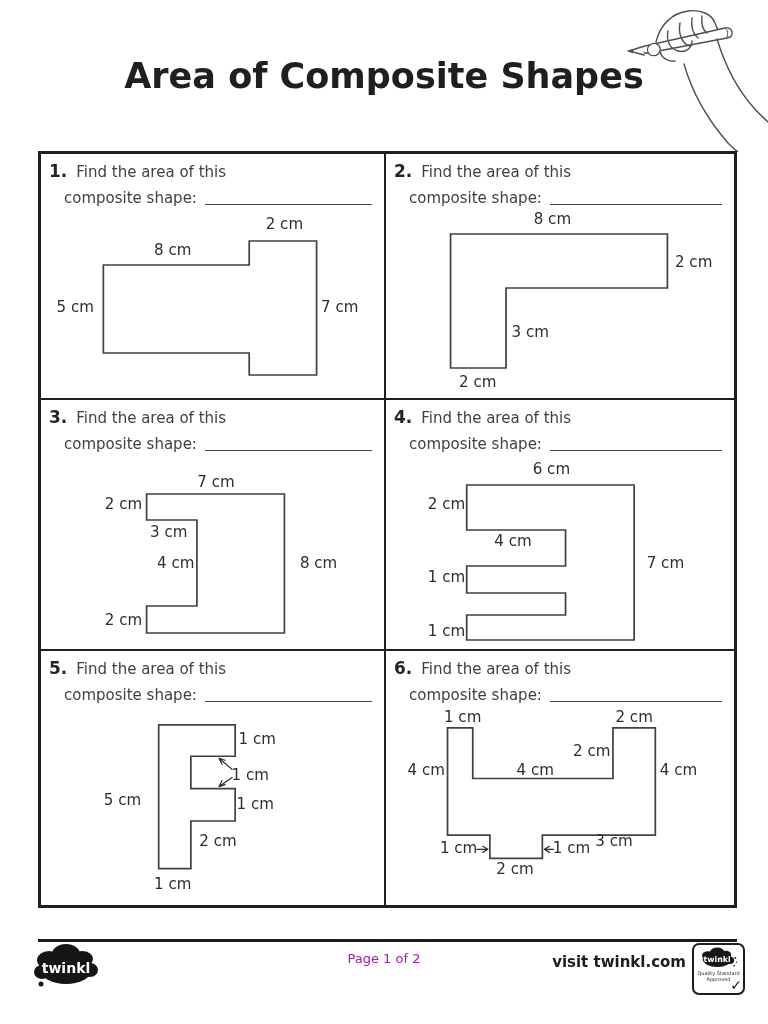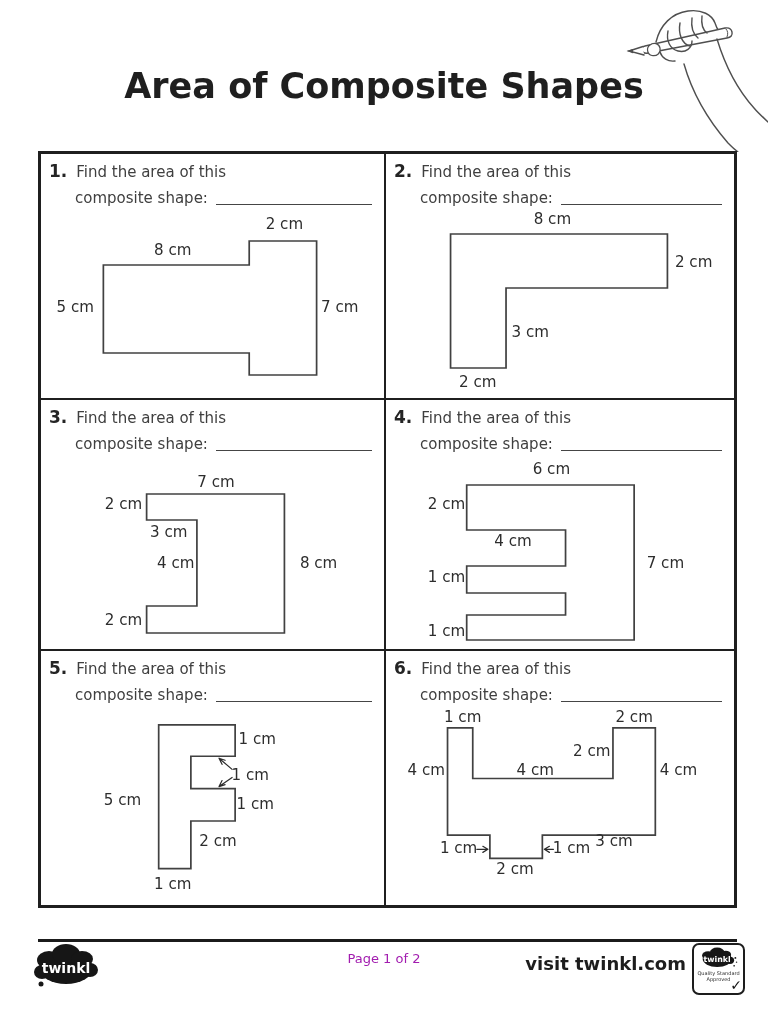--- a/index.html
+++ b/index.html
@@ -1,50 +1,50 @@
 <!DOCTYPE html>
 <html><head>
 <meta charset="utf-8">
 <style>
   html,body{margin:0;padding:0;background:#ffffff;}
   body{
     width:768px;height:1024px;position:relative;overflow:hidden;
     font-family:"DejaVu Sans",sans-serif;color:#3f3f3f;
   }
   .page-title{
-    position:absolute;left:0;right:0;top:66px;text-align:center;
+    position:absolute;left:0;right:0;top:56px;text-align:center;
     font-size:35px;font-weight:bold;color:#1f1f1f;letter-spacing:0px;margin:0;
   }
   .hand-illus{position:absolute;top:0;right:0;width:148px;height:152px;}
 
   .worksheet-grid{
     position:absolute;left:38px;top:151px;width:699px;height:757px;
     display:grid;grid-template-columns:345px 1fr;grid-template-rows:246px 251px 1fr;
     border:3px solid #1f1f1f;background:#fff;box-sizing:border-box;
   }
   .cell{position:relative;border-right:2px solid #1f1f1f;border-bottom:2px solid #1f1f1f;overflow:hidden;}
   .cell:nth-child(2n){border-right:none;}
   .cell:nth-child(5),.cell:nth-child(6){border-bottom:none;}
 
   .prompt{position:absolute;left:8px;top:5px;right:10px;font-size:15px;color:#3f3f3f;z-index:2;}
   .prompt-row1{display:flex;align-items:baseline;line-height:25px;}
   .qnum{font-weight:bold;font-size:17px;color:#242424;margin-right:9px;min-width:16px;}
-  .prompt-row2{display:flex;align-items:baseline;line-height:26px;margin-left:26px;}
+  .prompt-row2{display:flex;align-items:baseline;line-height:26px;margin-left:15px;}
   .answer-line{flex:1;border-bottom:1.5px solid #454545;align-self:flex-end;margin:0 2px 6px 8px;height:1px;}
 
   svg.shape{position:absolute;inset:0;width:100%;height:100%;z-index:1;}
   .shape-outline{fill:none;stroke:#414141;stroke-width:1.7;stroke-linejoin:miter;}
   .shape-arrow{fill:none;stroke:#2b2b2b;stroke-width:1.2;stroke-linecap:round;stroke-linejoin:round;}
   text.dim-label{font-family:"DejaVu Sans",sans-serif;font-size:15px;fill:#2d2d2d;text-anchor:middle;}
 
   .footer-divider{position:absolute;left:38px;top:939px;width:699px;height:3px;background:#1b1b1b;}
   .footer-logo{position:absolute;left:33px;top:941px;width:66px;height:50px;}
   .logo-text{font-family:"DejaVu Sans",sans-serif;font-weight:bold;font-size:14px;fill:#ffffff;text-anchor:middle;}
   .page-number{position:absolute;left:0;right:0;top:951px;text-align:center;font-size:13px;color:#a21caf;}
-  .visit-label{position:absolute;right:82px;top:953px;font-size:18px;font-weight:bold;color:#1d1d1d;}
+  .visit-label{position:absolute;right:82px;top:953px;font-size:15px;font-weight:bold;color:#1d1d1d;}
 
   .quality-badge{
     position:absolute;right:23px;top:943px;width:53px;height:52px;box-sizing:border-box;
     border:2px solid #1d1d1d;border-radius:7px;background:#fff;
     display:flex;flex-direction:column;align-items:center;padding-top:2px;
   }
   .badge-cloud{width:40px;height:23px;}
   .badge-logo-text{font-family:"DejaVu Sans",sans-serif;font-weight:bold;font-size:13px;fill:#fff;text-anchor:middle;}
   .badge-line{font-size:5px;line-height:6px;color:#2a2a2a;text-align:center;white-space:nowrap;}
   .badge-check{position:absolute;right:1px;bottom:0px;font-size:14px;font-weight:bold;color:#111;}

